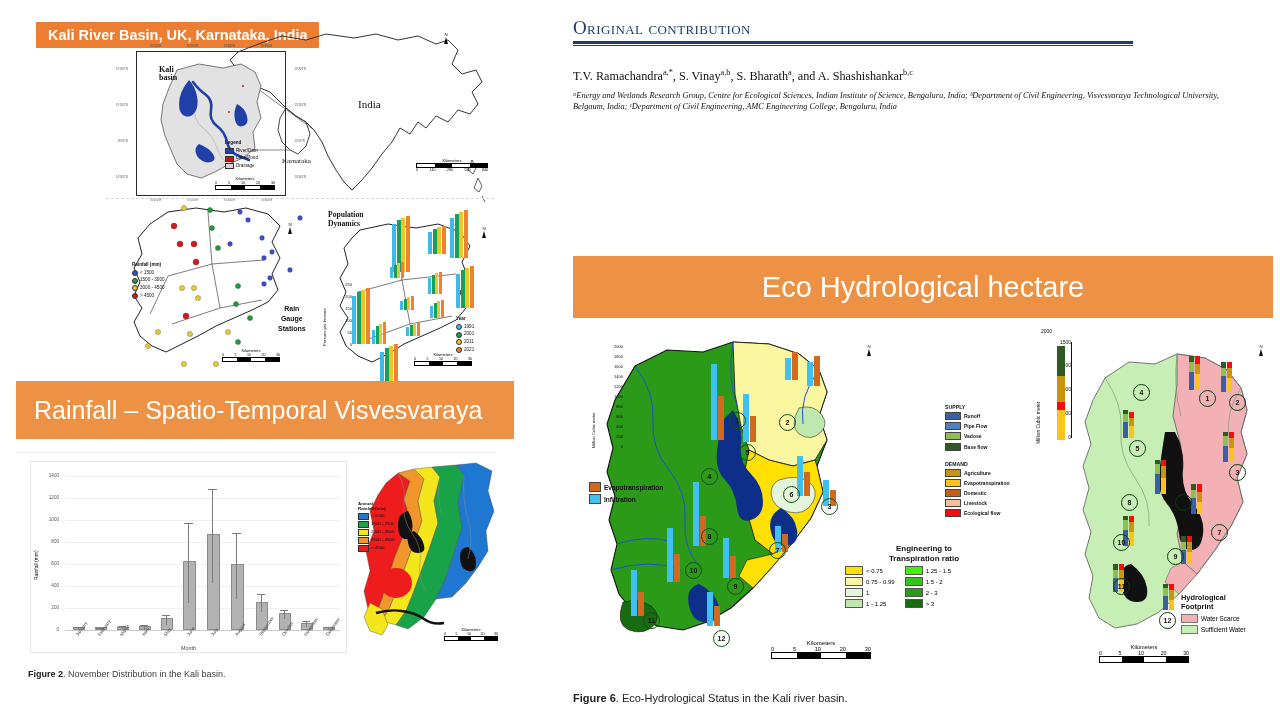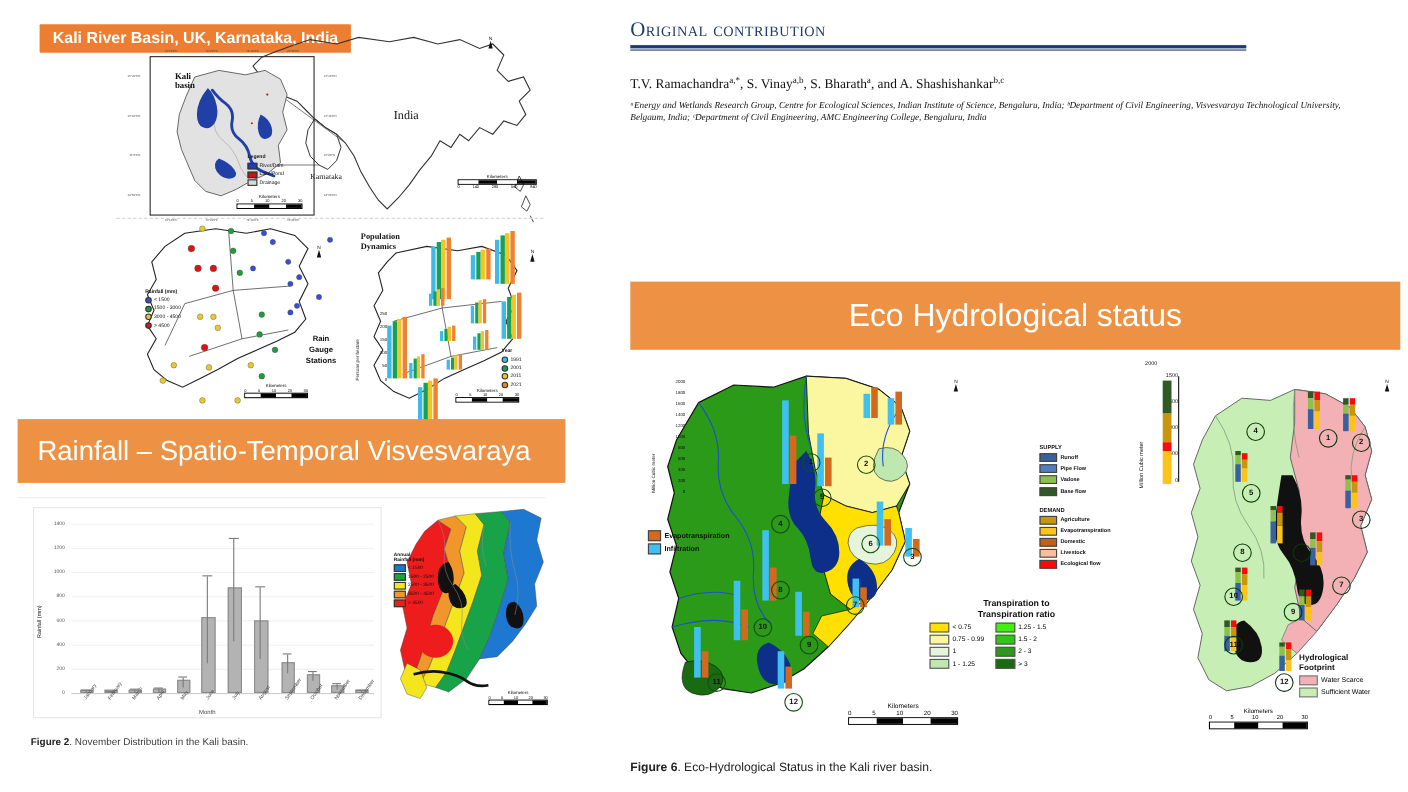--- a/index.html
+++ b/index.html
@@ -609,21 +609,21 @@
   <div id="rule"></div>
   <div id="rule2"></div>
 
 
   <div id="authors">
     T.V. Ramachandra<sup>a,*</sup>, S. Vinay<sup>a,b</sup>, S. Bharath<sup>a</sup>, and A. Shashishankar<sup>b,c</sup>
   </div>
   <div id="affil">ᵃEnergy and Wetlands Research Group, Centre for Ecological Sciences, Indian Institute of Science, Bengaluru, India; ᵇDepartment of Civil Engineering, Visvesvaraya Technological University, Belgaum, India; ᶜDepartment of Civil Engineering, AMC Engineering College, Bengaluru, India</div>
 </div>
 
-<div class="panel banner center" id="eco-banner">Eco Hydrological status</div>
+<div class="panel banner center" id="eco-banner">Eco Hydrological hectare</div>
 
 <div class="panel" id="fig6">
 
   <div class="mapbox" style="left:10px;top:8px;width:310px;height:330px;">
     <svg width="310" height="330" viewBox="0 0 310 330">
       <path d="M52 36 L84 20 L120 22 L150 12 L186 14 L216 24 L236 40 L244 62 L236 86 L244 110 L234 136 L240 162 L228 188 L210 212 L190 236 L170 258 L148 278 L124 292 L100 300 L74 296 L52 284 L36 264 L28 240 L34 214 L26 190 L32 166 L24 142 L30 118 L24 94 L32 70 Z" fill="#2a9a18" stroke="#111" stroke-width="1.1"></path>
       <path d="M150 12 L186 14 L216 24 L236 40 L244 62 L236 86 L244 110 L232 130 L210 136 L186 130 L166 120 L158 96 L152 64 Z" fill="#fbf7a0" stroke="#111" stroke-width="0.8"></path>
       <path d="M166 120 L186 130 L210 136 L232 130 L234 136 L240 162 L228 188 L210 212 L190 224 L172 210 L164 182 L160 150 Z" fill="#ffe000" stroke="#111" stroke-width="0.8"></path>
       <path d="M190 224 L210 212 L190 236 L170 258 L156 246 L164 230 Z" fill="#ffe000" stroke="#111" stroke-width="0.6"></path>
       <path d="M196 150 q18 -6 30 2 q10 8 4 20 q-8 14 -24 10 q-16 -4 -18 -18 q0 -10 8 -14 Z" fill="#e4f5dc" stroke="#111" stroke-width="0.5"></path>
@@ -725,21 +725,21 @@
     <div class="subcircle" style="left:130px;top:300px;">12</div>
 
     <div class="northarrow" style="left:284px;top:14px;">
       <div class="n">N</div>
         <div class="tri"></div>
     </div>
   </div>
 
   <div style="position:absolute;left:272px;top:222px;width:158px;">
     <div class="ratio-title">
-      <div>Transpiration to</div>
+      <div>Engineering to</div>
       <div>Transpiration ratio</div>
     </div>
     <div class="ratio-grid">
       <div class="ratio-col">
         <div class="row">
             <i class="sw3" style="background:#ffe000"></i>
             <span>&lt; 0.75</span>
           </div>
         <div class="row">
             <i class="sw3" style="background:#fbf7a0"></i>

